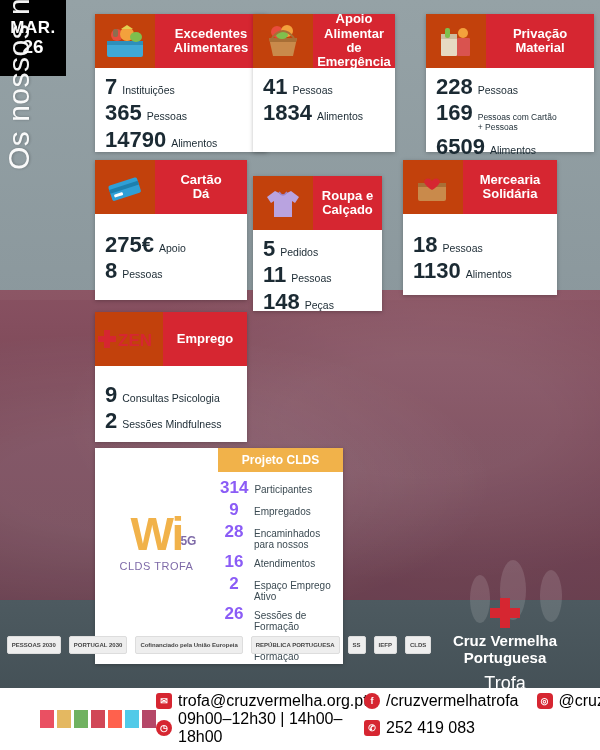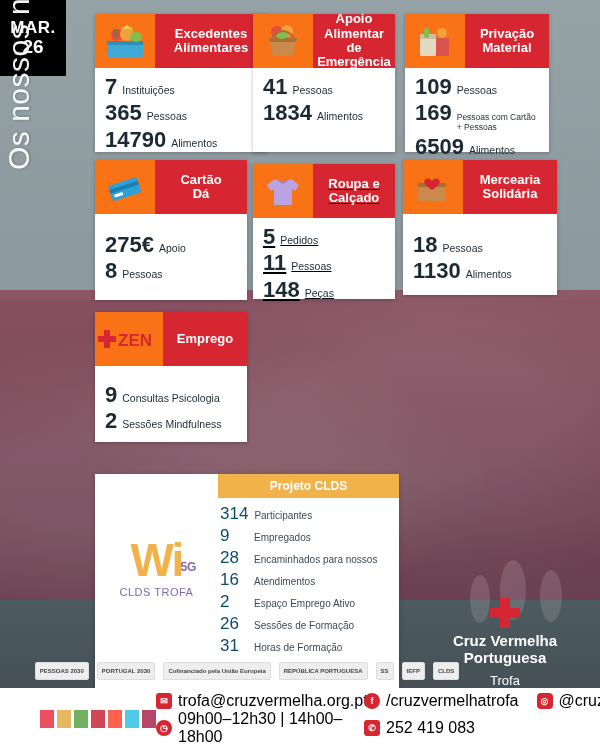--- a/index.html
+++ b/index.html
@@ -73,65 +73,65 @@
   
   .card {
     position:absolute;
     background:#ffffff;
     box-shadow:0 1px 4px rgba(0,0,0,0.25);
   }
   .card-head { display:flex; align-items:stretch; height:54px; }
   .icon-box {
     width:60px; flex:0 0 60px;
     display:flex; align-items:center; justify-content:center;
-    background:#f97316;
+    background:#c2410c;
   }
   .head-label {
     flex:1;
     background:#d62631; color:#fff;
     display:flex; align-items:center; justify-content:center;
     text-align:center;
     font-weight:bold; font-size:13px; line-height:1.1;
     padding:2px 4px;
   }
   .rows { padding:6px 8px 8px 10px; }
   .row { display:flex; align-items:baseline; gap:5px; margin-bottom:1px; }
   .num {
     color:#1b2a33; font-weight:bold; font-size:22px; line-height:1.15;
   }
   .lbl { color:#1b2a33; font-size:10.5px; line-height:1.15; }
   .lbl.small { font-size:8.5px; }
 
   
   #card-excedentes { left:95px; top:14px;  width:172px; height:138px; }
   #card-apoio      { left:253px; top:14px; width:142px; height:138px; }
-  #card-privacao   { left:405px; top:14px; width:144px; height:138px; }
+  #card-privacao   { left:426px; top:14px; width:168px; height:138px; }
   #card-cartao     { left:95px; top:160px; width:152px; height:140px; }
-  #card-roupa      { left:253px; top:164px; width:142px; height:135px;text-decoration:underline; }
+  #card-roupa      { left:253px; top:176px; width:129px; height:135px; }
   #card-mercearia  { left:403px; top:160px; width:154px; height:135px; }
   #card-cruzen     { left:95px; top:312px; width:152px; height:130px; }
 
   
-  #card-clds { left:95px; top:474px; width:304px; height:216px; background:#fff; }
+  #card-clds { left:95px; top:448px; width:248px; height:216px; background:#fff; }
   .clds-head {
     margin-left:123px; height:24px; background:#f1b24a; color:#fff;
     display:flex; align-items:center; justify-content:center;
     font-weight:bold; font-size:12px;
   }
   .clds-body { display:flex; }
   .clds-logo {
     width:123px; flex:0 0 123px;
     display:flex; flex-direction:column; align-items:center; justify-content:flex-start;
     padding-top:6px;
   }
   .wi-text { font-size:46px; font-weight:bold; color:#f1b24a; line-height:0.85; letter-spacing:-2px;}
   .wi-sub { font-size:11px; font-weight:normal; color:#7e6aa8; letter-spacing:0.5px; margin-top:6px;}
   .clds-rows { flex:1; padding:6px 6px 0 2px; }
   .clds-row { display:flex; align-items:baseline; gap:6px; margin-bottom:2px; }
-  .clds-num { color:#0c4a6e; font-weight:normal; font-size:17px; min-width:28px; text-align:left;}
+  .clds-num { color:#8b5cf6; font-weight:bold; font-size:17px; min-width:28px; text-align:center;}
   .clds-lbl { color:#3b4a52; font-size:10px; }
 
   .logo-strip {
     position:absolute; left:0; right:0; bottom:6px; height:26px;
     display:flex; align-items:center; justify-content:center; gap:8px;
     padding:0 8px;
   }
   .logo-chip {
     height:18px; border-radius:2px;
     display:flex; align-items:center; justify-content:center;
@@ -144,21 +144,21 @@
     position:absolute; left:430px; top:598px; width:150px;
     text-align:center; color:#fff;
   }
   .brand .cross { margin:0 auto 4px; width:30px; height:30px; position:relative; }
   .brand .cross:before, .brand .cross:after {
     content:""; position:absolute; background:#d62631;
   }
   .brand .cross:before { left:10px; top:0; width:10px; height:30px; }
   .brand .cross:after  { top:10px; left:0; height:10px; width:30px; }
   .brand .name { font-weight:bold; font-size:15px; line-height:1.15; }
-  .brand .city { font-size:13px; margin-top:6px; }
+  .brand .city { font-size:18px; margin-top:6px; }
 
   
   .footer {
     position:absolute; left:0; right:0; bottom:0; height:62px;
     background:#ffffff;
     display:flex; align-items:center;
   }
   .footer-left { width:200px; padding-left:40px; display:flex; align-items:center; gap:3px;}
   .f-ico { width:14px; height:18px; display:block; }
   .footer-right { flex:1; padding-right:14px; }
@@ -273,21 +273,21 @@
           <rect x="12" y="8" width="5" height="10" rx="2" fill="#7fbf4d"></rect>
           <circle cx="30" cy="13" r="5" fill="#f3a13c"></circle>
         </svg>
       </div>
       <div class="head-label">
         <span><span>Privação</span><br><span>Material</span></span>
       </div>
     </div>
     <div class="rows">
       <div class="row">
-        <span class="num">109</span>
+        <span class="num">228</span>
         <span class="lbl">Pessoas</span>
       </div>
       <div class="row">
         <span class="num">169</span>
         <span class="lbl small" style="white-space:pre-line;">Pessoas com Cartão
 + Pessoas</span>
       </div>
       <div class="row">
         <span class="num">6509</span>
         <span class="lbl">Alimentos</span>

